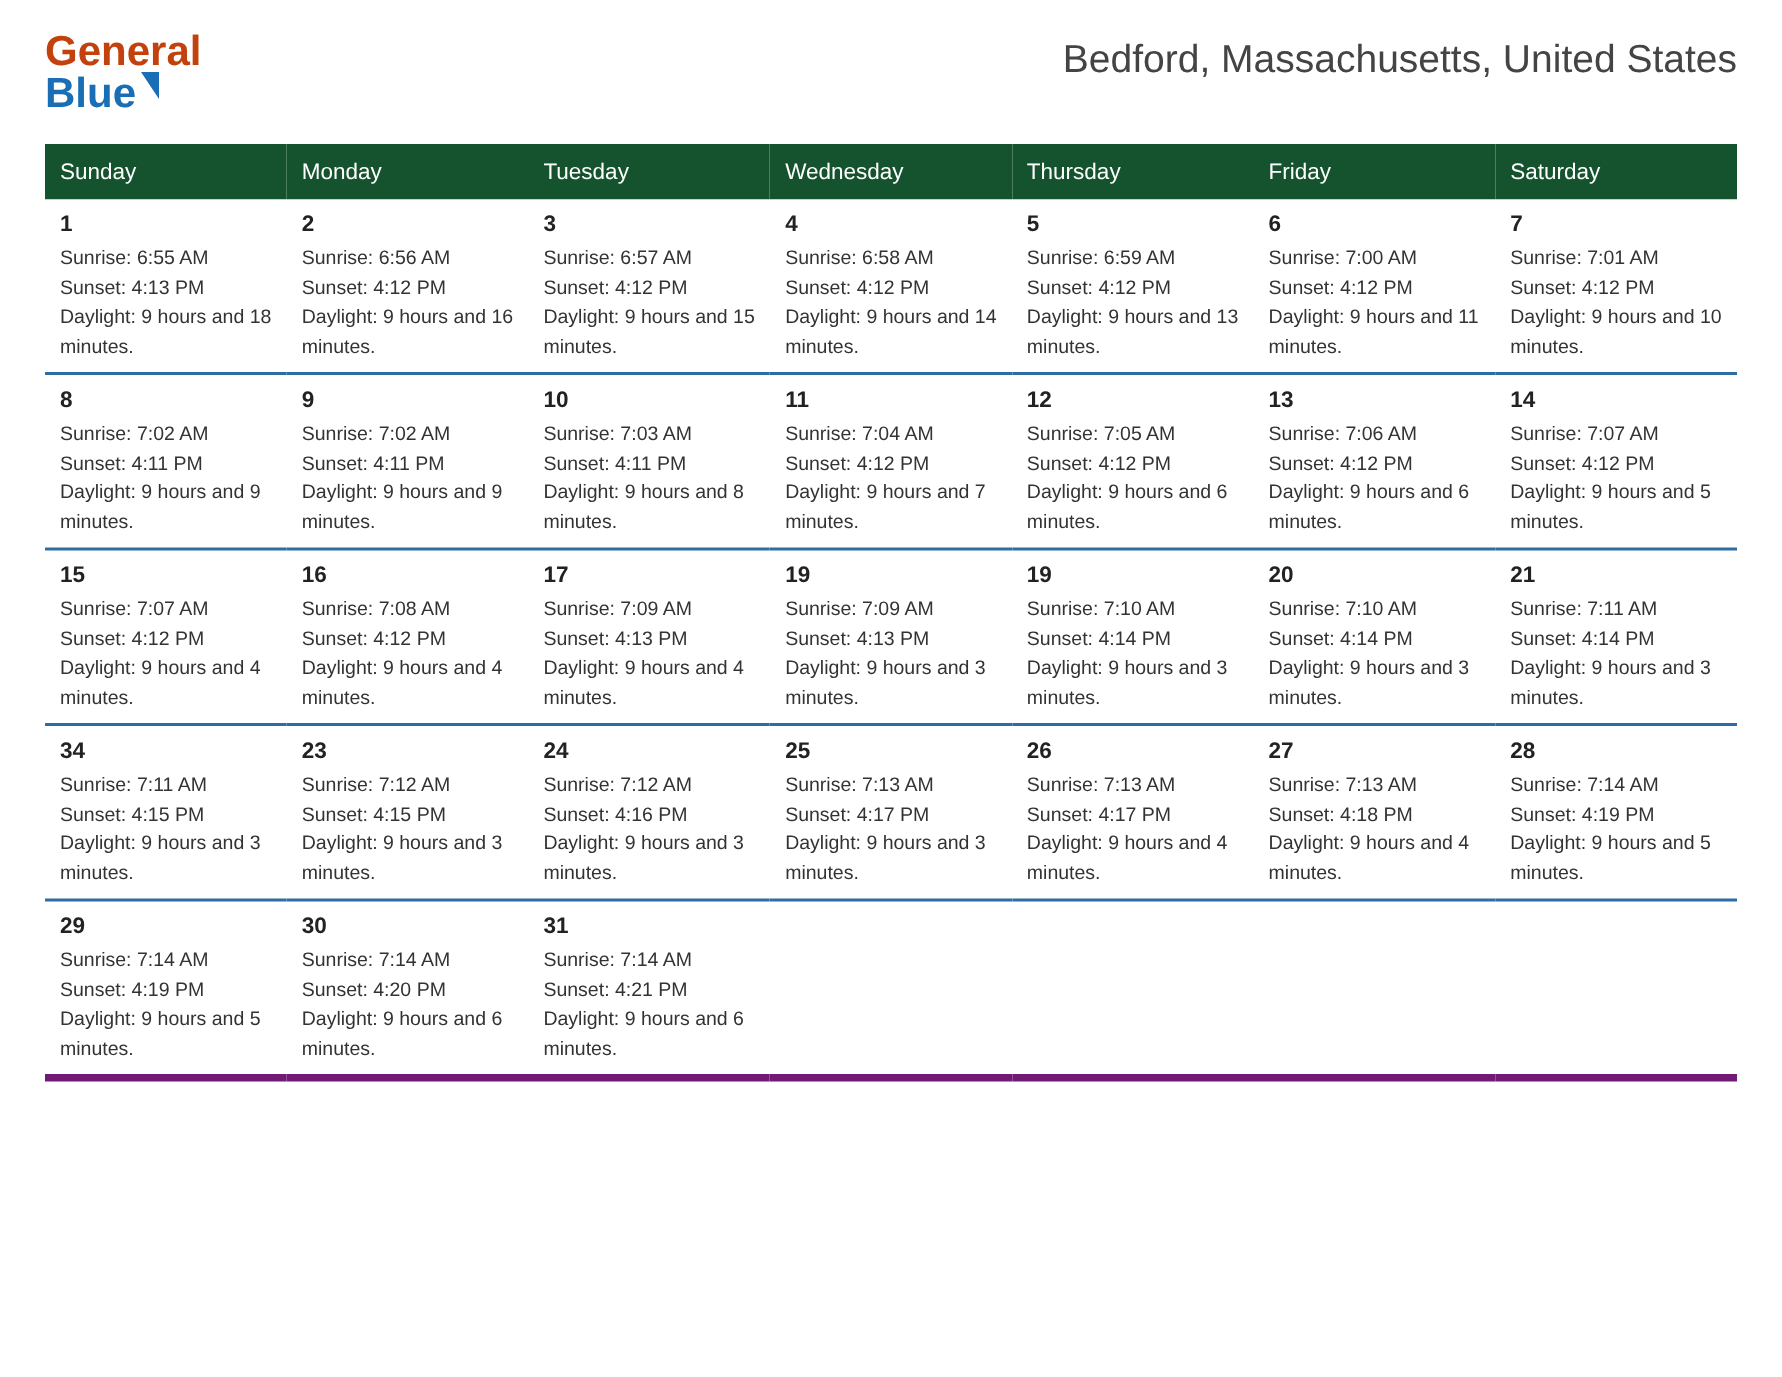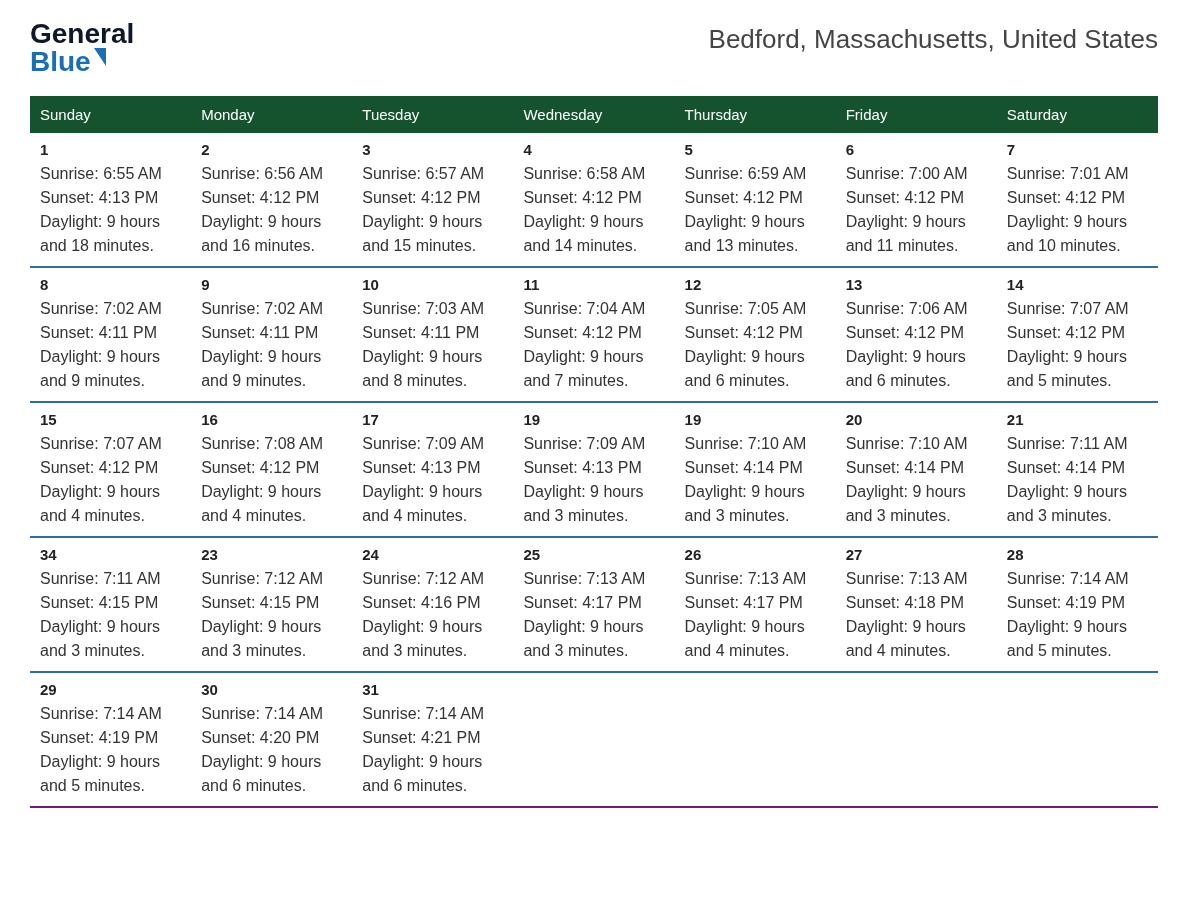--- a/index.html
+++ b/index.html
@@ -17,21 +17,21 @@
       margin-bottom: 20px;
     }
     .logo {
       display: flex;
       flex-direction: column;
       align-items: flex-start;
     }
     .logo-general {
       font-size: 28px;
       font-weight: bold;
-      color: #0f172a;
+      color: #c2410c;
       line-height: 1;
     }
     .logo-blue {
       font-size: 28px;
       font-weight: bold;
       color: #1a6eb5;
       line-height: 1;
       display: flex;
       align-items: center;
     }
@@ -73,30 +73,30 @@
     }
     .calendar-table td {
       vertical-align: top;
       padding: 8px 10px;
       border-bottom: 2px solid #2e6da4;
       width: 14.28%;
       min-height: 90px;
       background: #ffffff;
     }
     .calendar-table tr:last-child td {
-      border-bottom: 2px solid #701a75;
+      border-bottom: 5px solid #701a75;
     }
     .day-number {
       font-size: 15px;
       font-weight: bold;
       color: #222;
       margin-bottom: 4px;
     }
     .day-info {
-      font-size: 16px;
+      font-size: 13px;
       color: #333;
       line-height: 1.5;
     }
     .empty-cell {
       background: #ffffff;
     }
   </style>
 </head>
 <body>
 

